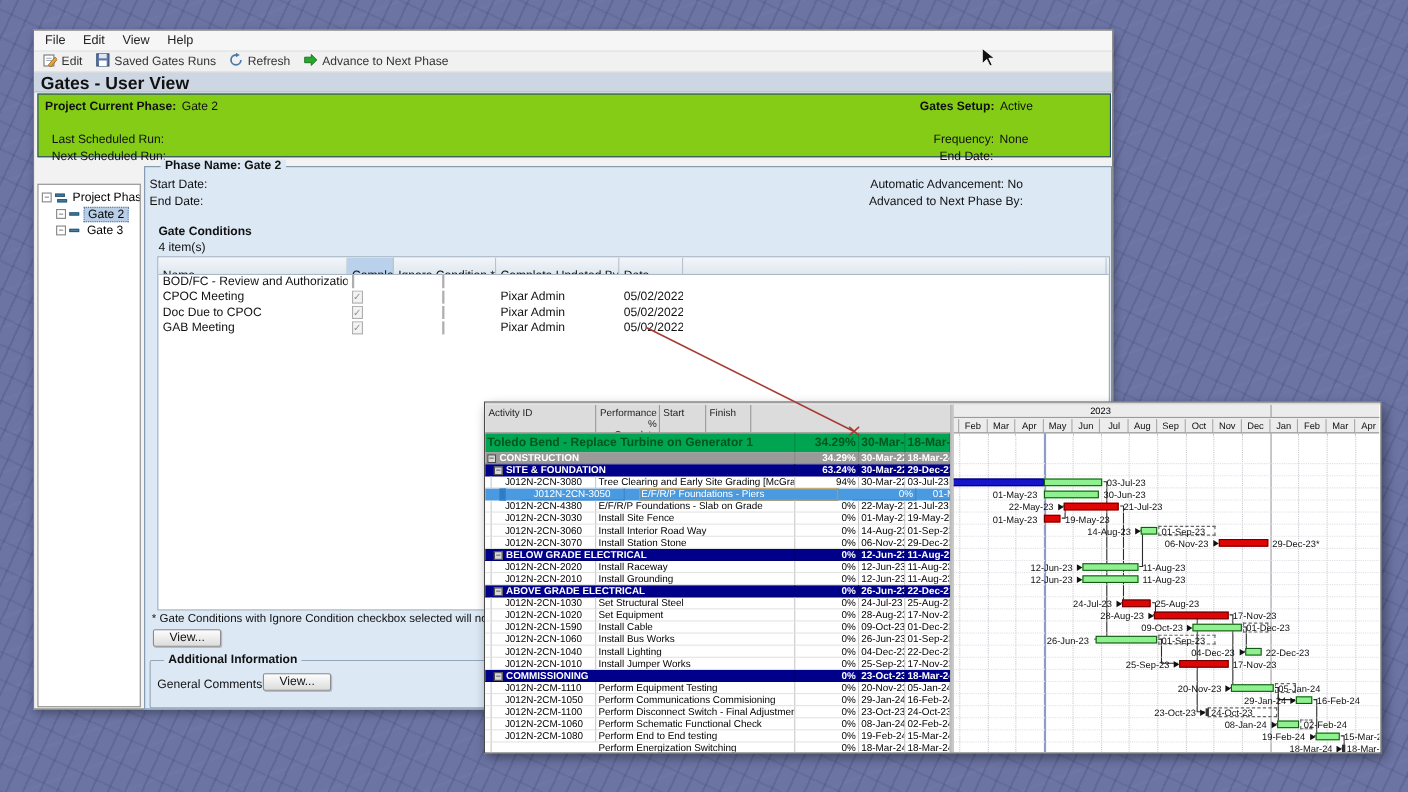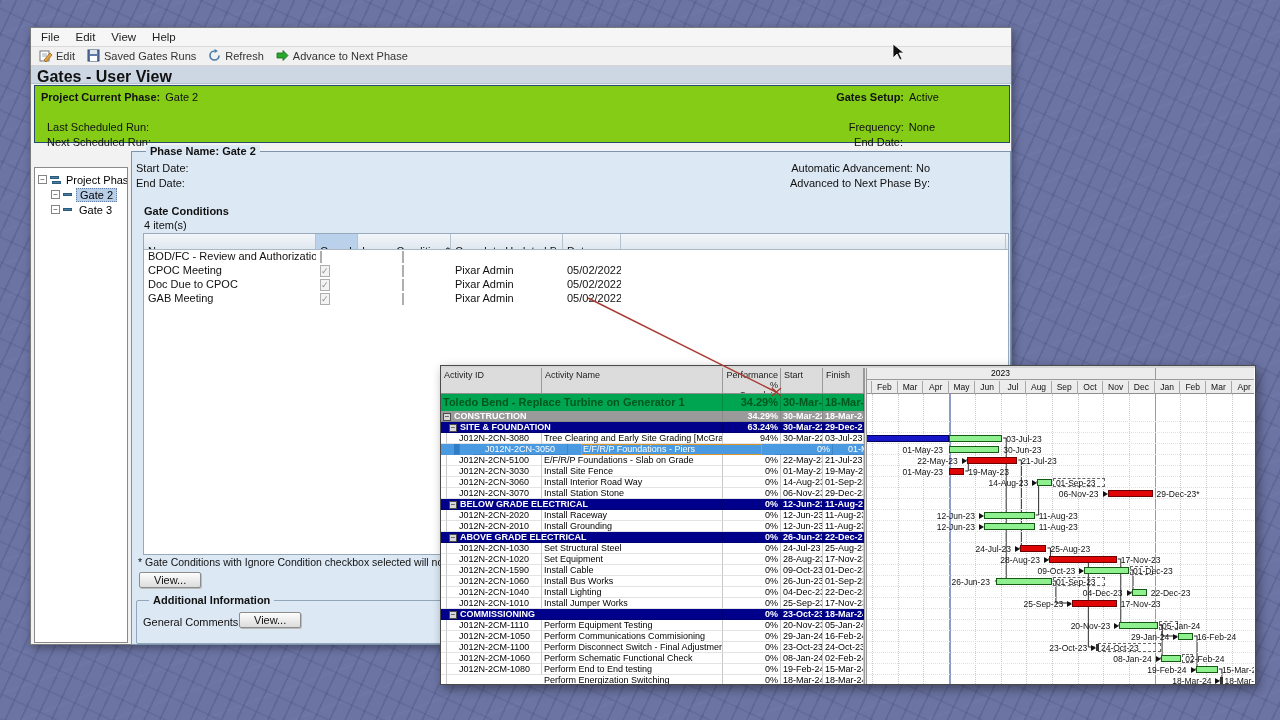--- a/index.html
+++ b/index.html
@@ -267,21 +267,20 @@
       <button class="btn abs" style="left:102px; top:11px; width:62px;">View...</button>
     </div>
   </div>
 </div>
 
 <div class="gantt-window">
   <div class="gw-topstrip"></div>
   <div class="gtable">
       <div class="g-header">
         <span class="g-hcell" style="width: 101px; flex: 0 0 101px;">Activity ID</span>
-        <span class="g-hcell" style="width: 181px; flex: 0 0 181px;">Activity Name</span>
         <span class="g-hcell num" style="width: 58px; flex: 0 0 58px;">Performance %<br>Complete</span>
         <span class="g-hcell" style="width: 42px; flex: 0 0 42px;">Start</span>
         <span class="g-hcell" style="width: 41px; flex: 0 0 41px;">Finish</span>
       </div>
       <div class="proj-row">
         <span class="gcell" style="width: 282px; flex: 0 0 282px;">Toledo Bend - Replace Turbine on Generator 1</span>
         <span class="gcell num" style="width: 58px; flex: 0 0 58px;">34.29%</span>
         <span class="gcell" style="width: 42px; flex: 0 0 42px;">30-Mar-22 A</span>
         <span class="gcell" style="width: 41px; flex: 0 0 41px;">18-Mar-24</span>
       </div>
@@ -308,21 +307,21 @@
       <div class="grow row-selected">
         <span class="gcell" style="width: 6px; flex: 0 0 6px; background: rgb(47, 124, 196);"></span>
         <span class="gcell" style="width: 95px; flex: 0 0 95px; padding-left: 12px;">J012N-2CN-3050</span>
         <span class="gcell name-outline" style="width: 181px; flex: 0 0 181px;">E/F/R/P Foundations  - Piers</span>
         <span class="gcell num" style="width: 58px; flex: 0 0 58px;">0%</span>
         <span class="gcell" style="width: 42px; flex: 0 0 42px;">01-May-23</span>
         <span class="gcell" style="width: 41px; flex: 0 0 41px;">30-Jun-23</span>
       </div>
       <div class="grow">
         <span class="gcell" style="width: 6px; flex: 0 0 6px;"></span>
-        <span class="gcell" style="width: 95px; flex: 0 0 95px; padding-left: 12px;">J012N-2CN-5100</span>
+        <span class="gcell" style="width: 95px; flex: 0 0 95px; padding-left: 12px;">J012N-2CN-4380</span>
         <span class="gcell" style="width: 181px; flex: 0 0 181px;">E/F/R/P Foundations - Slab on Grade</span>
         <span class="gcell num" style="width: 58px; flex: 0 0 58px;">0%</span>
         <span class="gcell" style="width: 42px; flex: 0 0 42px;">22-May-23</span>
         <span class="gcell" style="width: 41px; flex: 0 0 41px;">21-Jul-23</span>
       </div>
       <div class="grow">
         <span class="gcell" style="width: 6px; flex: 0 0 6px;"></span>
         <span class="gcell" style="width: 95px; flex: 0 0 95px; padding-left: 12px;">J012N-2CN-3030</span>
         <span class="gcell" style="width: 181px; flex: 0 0 181px;">Install Site Fence</span>
         <span class="gcell num" style="width: 58px; flex: 0 0 58px;">0%</span>

